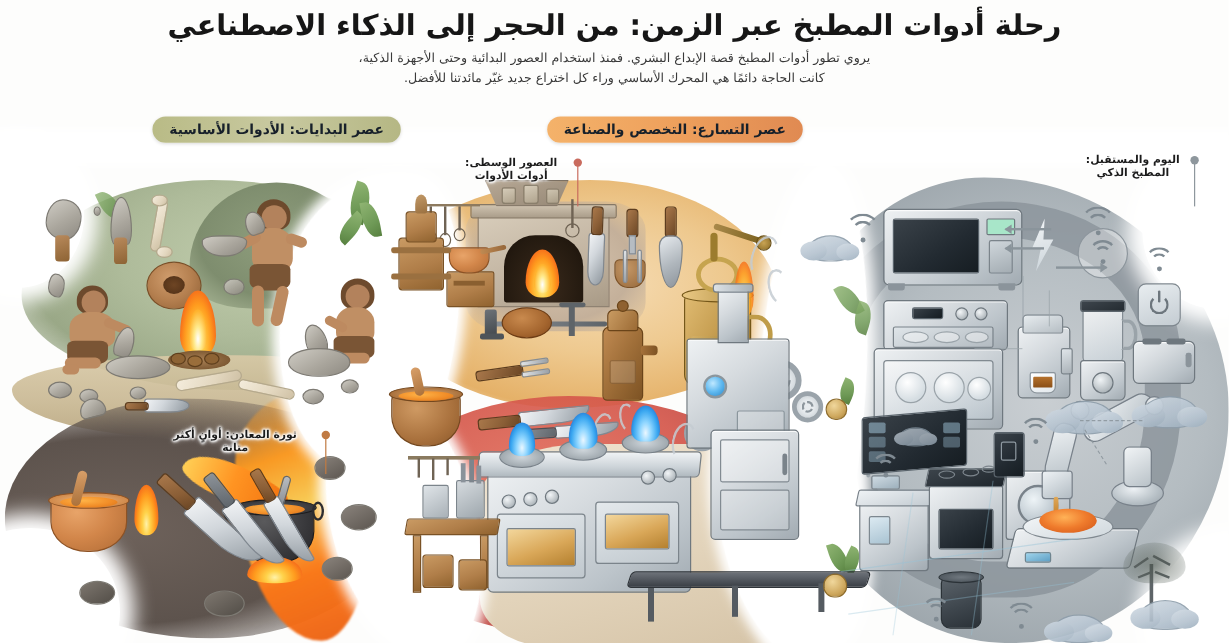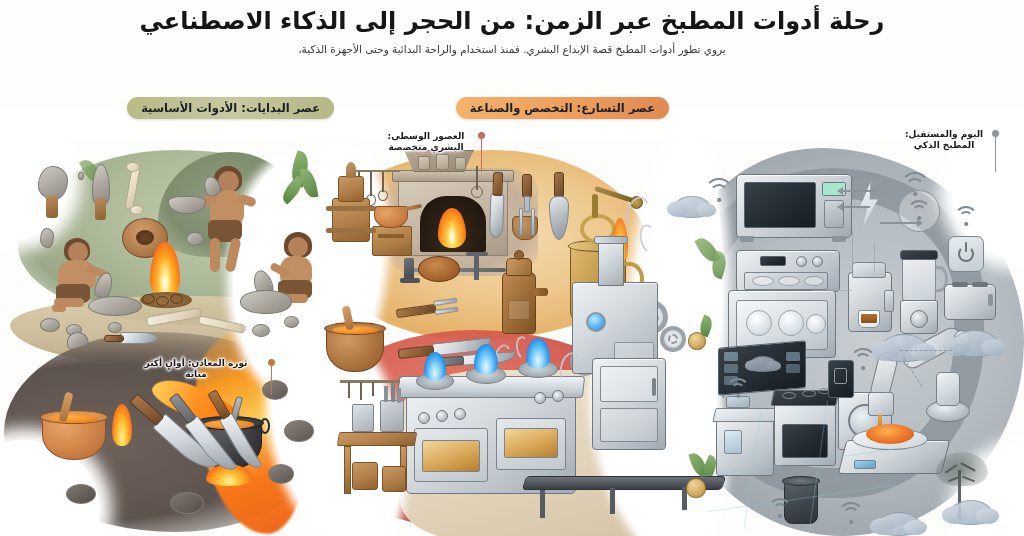--- a/index.html
+++ b/index.html
@@ -454,21 +454,22 @@
   }
 </style>
 </head>
 <body>
 
 <div id="poster">
 
   <div class="header">
     <div class="title">رحلة أدوات المطبخ عبر الزمن: من الحجر إلى الذكاء الاصطناعي</div>
     <div class="subtitle">
-      <span>يروي تطور أدوات المطبخ قصة الإبداع البشري. فمنذ استخدام والراحة البدائية وحتى الأجهزة الذكية،</span>
+      <span>يروي تطور أدوات المطبخ قصة الإبداع البشري. فمنذ استخدام العصور البدائية وحتى الأجهزة الذكية،</span>
+      <span>كانت الحاجة دائمًا هي المحرك الأساسي وراء كل اختراع جديد غيّر مائدتنا للأفضل.</span>
     </div>
   </div>
 
   <div class="scene">
 
     <div class="blob blob-prehistory"></div>
     <div class="blob blob-cave"></div>
     <div class="blob blob-sand"></div>
 
     <div class="leaf" style="left:292px;top:152px;width:16px;height:34px;transform:rotate(18deg);"></div>
@@ -945,21 +946,21 @@
     <span class="pin" style="left:140px;background:#c07a43;"></span>
     <span class="stem" style="left:143px;height:30px;background:#c07a43;"></span>
     <div>ثورة المعادن: أوانٍ أكثر</div>
     <div>متانة</div>
   </div>
 
   <div class="callout" style="left:378px;top:131px;width:96px;">
     <span class="pin" style="left:100px;background:#c96b5e;"></span>
     <span class="stem" style="left:103px;height:34px;background:#c96b5e;"></span>
     <div>العصور الوسطى:</div>
-    <div>البشري متخصصة</div>
+    <div>أدوات الأدوات</div>
   </div>
 
 
 
   <div class="callout" style="left:900px;top:129px;width:88px;">
     <span class="pin" style="left:92px;background:#8e979d;"></span>
     <span class="stem" style="left:95px;height:36px;background:#8e979d;"></span>
     <div>اليوم والمستقبل:</div>
     <div>المطبخ الذكي</div>
   </div>

